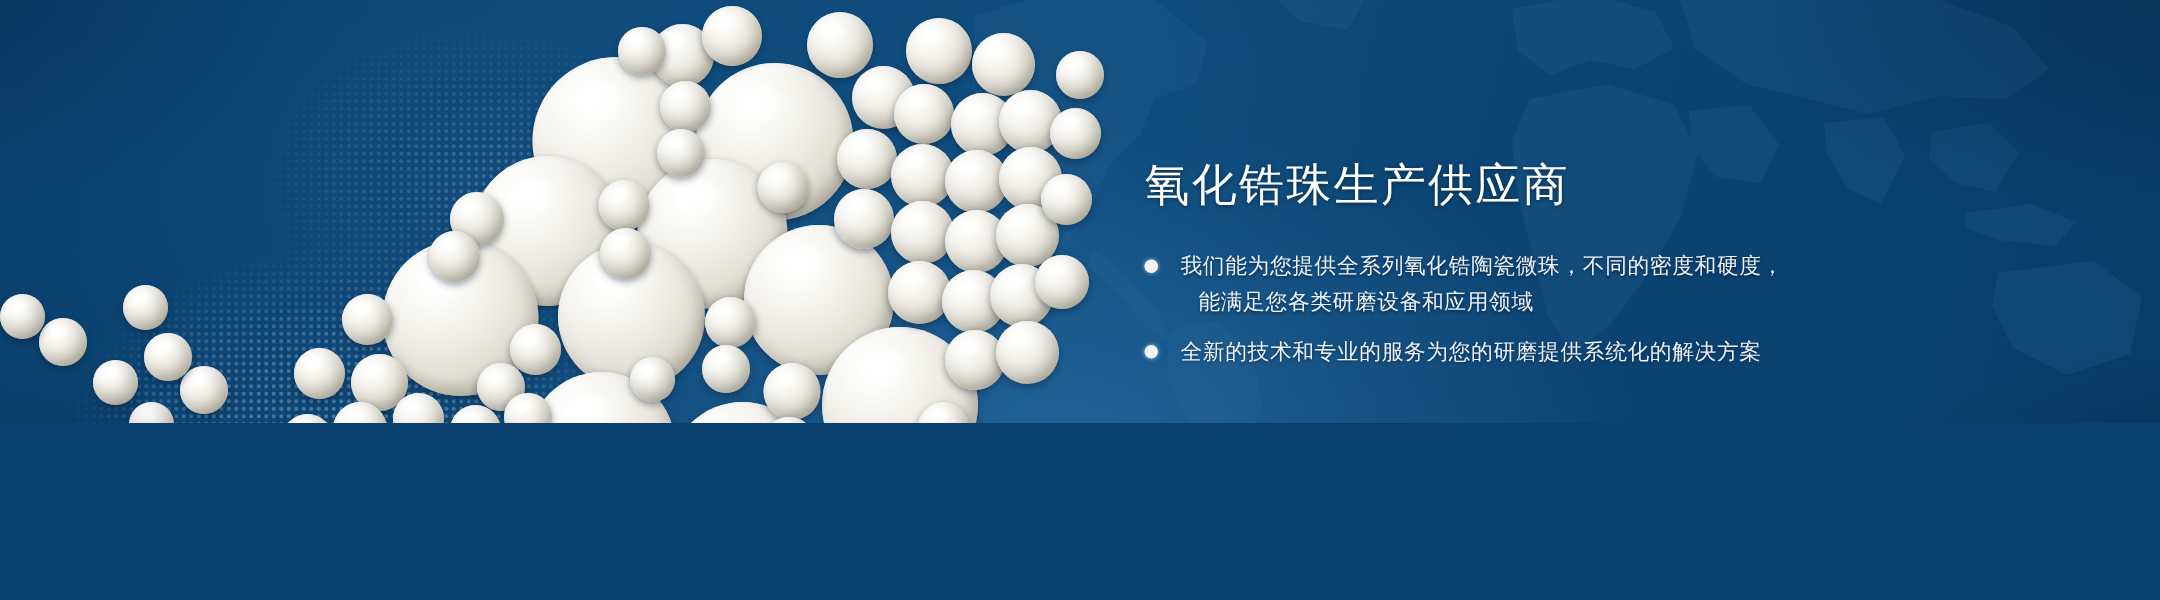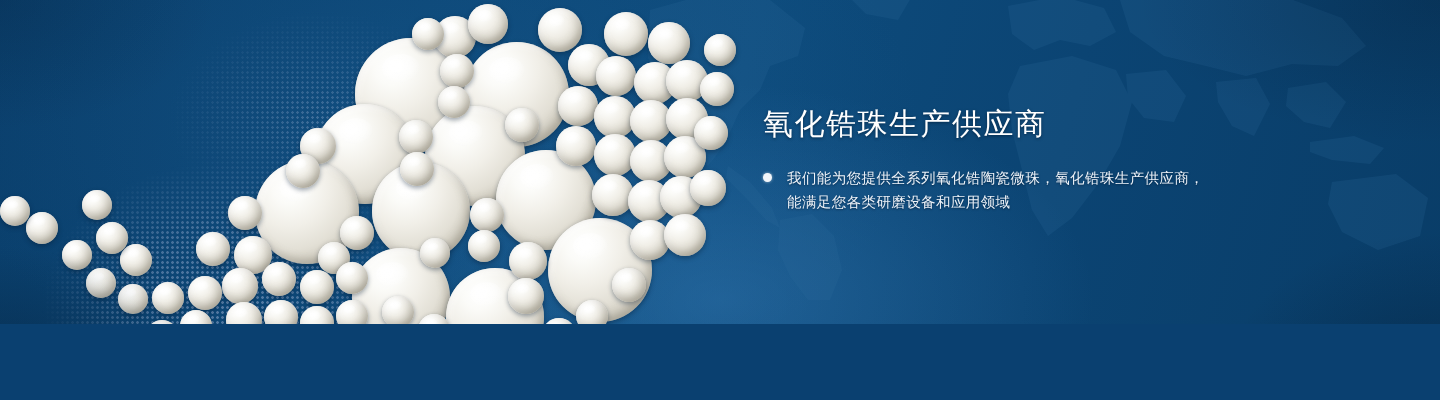--- a/index.html
+++ b/index.html
@@ -4,21 +4,21 @@
 <style>
   * { margin:0; padding:0; box-sizing:border-box; }
   html, body {
     width:1440px; height:400px; overflow:hidden;
     font-family:"Liberation Sans", sans-serif;
     background:#0a4070;
   }
 
   .banner {
     position:relative;
-    width:1440px; height:324px;
+    width:1440px; height:282px;
     overflow:hidden;
     background:
       radial-gradient(ellipse 520px 300px at 720px 300px, rgba(60,130,190,0.42) 0%, rgba(60,130,190,0.0) 72%),
       radial-gradient(ellipse 700px 420px at 430px 120px, rgba(30,95,150,0.35) 0%, rgba(30,95,150,0) 70%),
       linear-gradient(105deg, #0a3f6c 0%, #0b4675 28%, #0d4b7c 50%, #0b4473 72%, #093d68 100%);
   }
 
   
   .worldmap {
     position:absolute; left:620px; top:-30px;
@@ -119,21 +119,21 @@
     margin-right:15px;
     box-shadow:0 0 3px rgba(255,255,255,0.6);
   }
   .bullet-text {
     color:#eef3f9;
     font-size:14.5px;
     line-height:24px;
     letter-spacing:0.4px;
     text-shadow:0 1px 2px rgba(3,24,46,0.6);
   }
-  .bullet-text .l2 { display:block; }
+  .bullet-text .l2 { display:block;margin-left:12px; }
 </style>
 </head>
 <body>
 
 <div class="banner">
 
   <div class="worldmap">
     <svg viewBox="0 0 830 330" preserveAspectRatio="none">
       <g fill="#2f6d9e">
 
@@ -263,20 +263,26 @@
 
   <div class="vignette"></div>
 
   <div class="content">
     <h1 class="headline">氧化锆珠生产供应商</h1>
 
     <ul class="bullets">
       <li class="bullet-row">
         <span class="dot"></span>
         <span class="bullet-text">
-          <span>我们能为您提供全系列氧化锆陶瓷微珠，氧化锆珠生产供应商，</span>
+          <span>我们能为您提供全系列氧化锆陶瓷微珠，不同的密度和硬度，</span>
           <span class="l2">能满足您各类研磨设备和应用领域</span>
+        </span>
+      </li>
+      <li class="bullet-row">
+        <span class="dot"></span>
+        <span class="bullet-text">
+          <span>全新的技术和专业的服务为您的研磨提供系统化的解决方案</span>
         </span>
       </li>
     </ul>
   </div>
 
 </div>
 
 </body></html>

